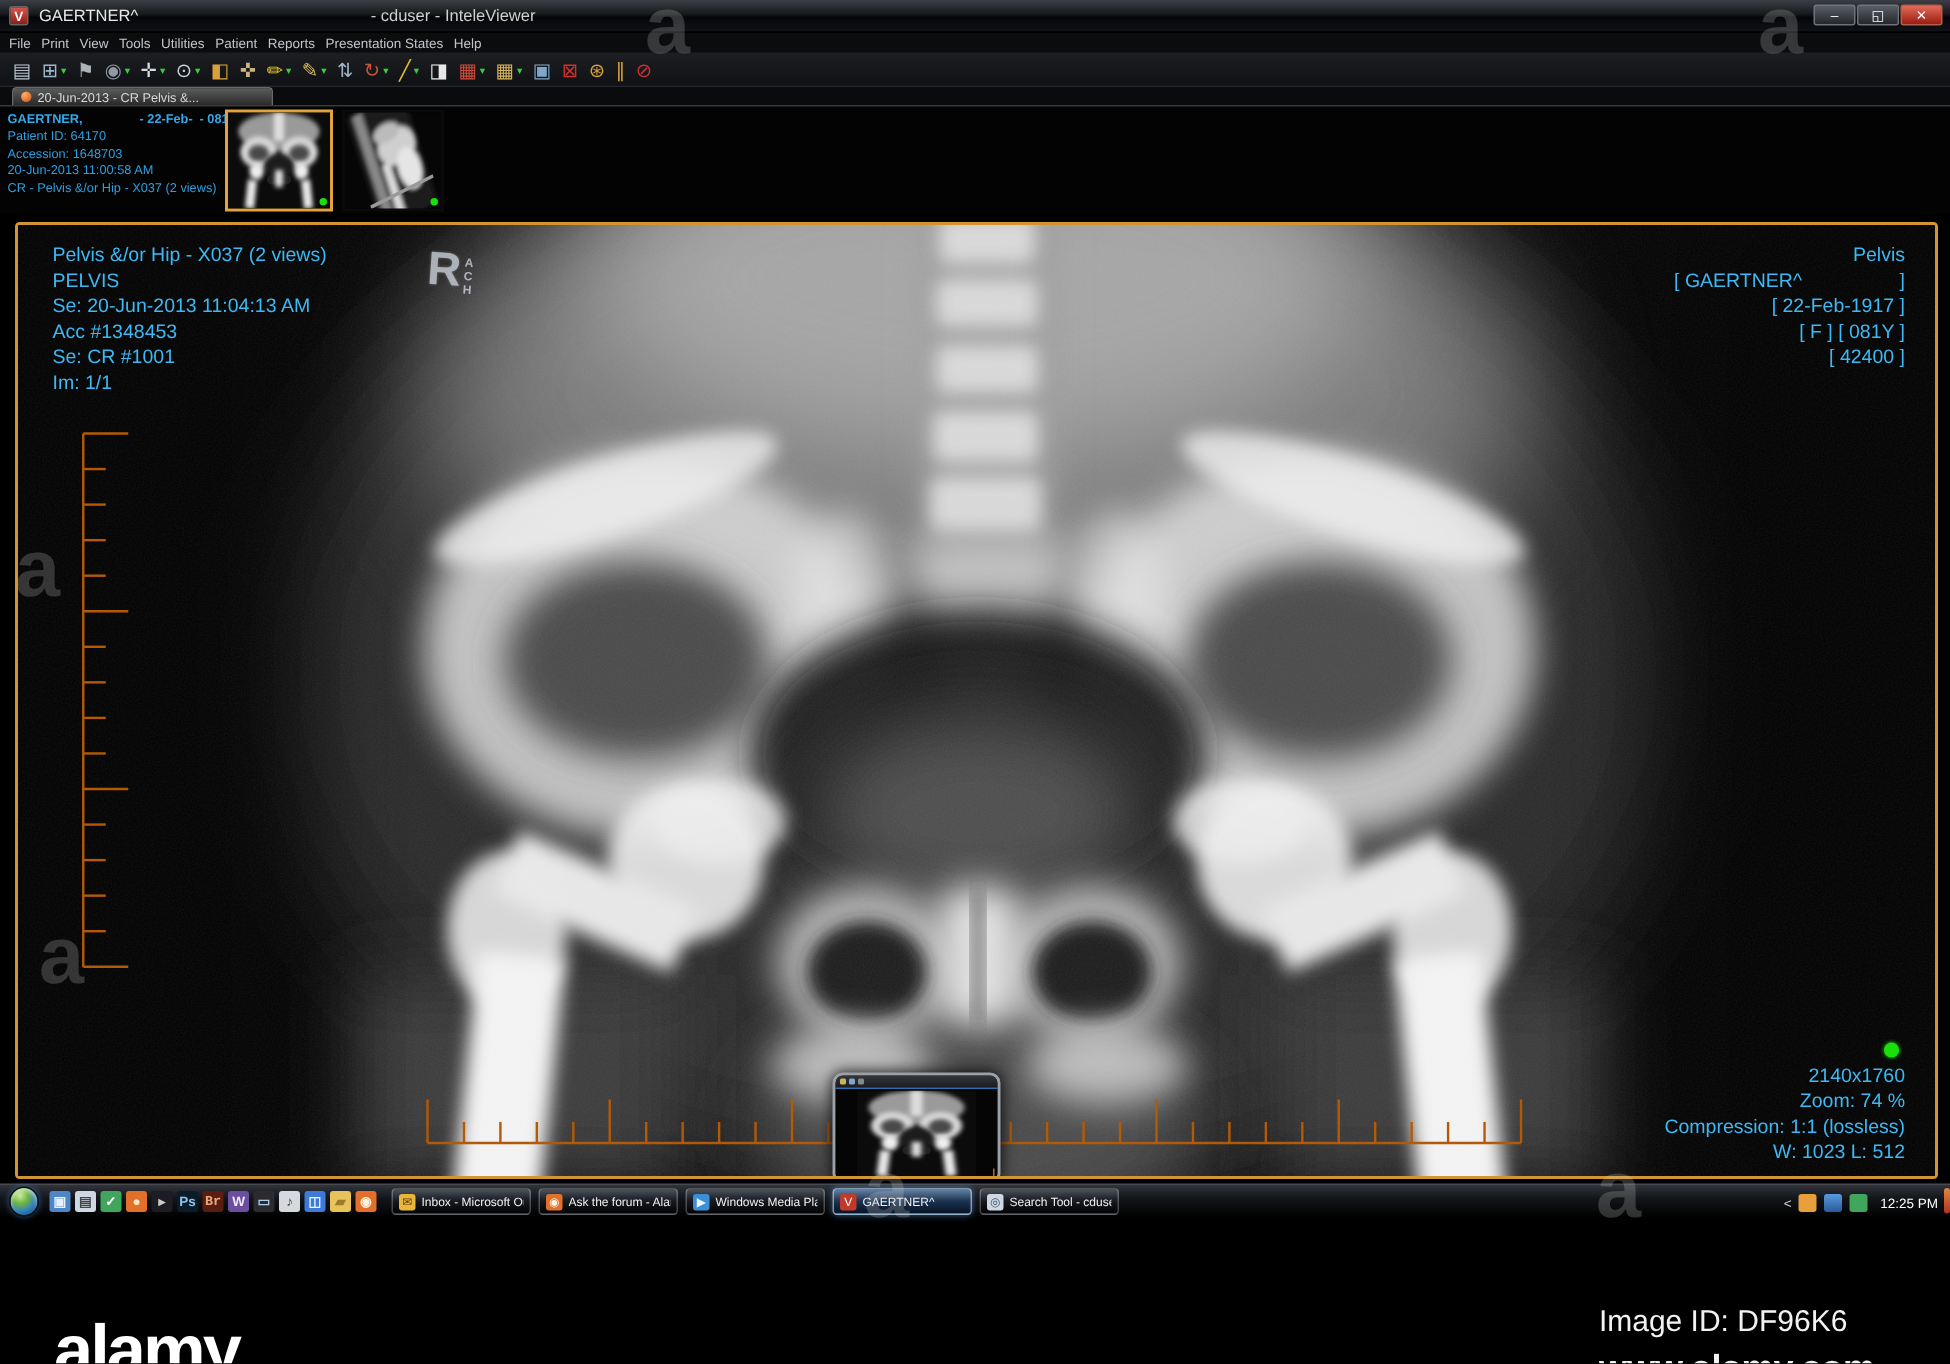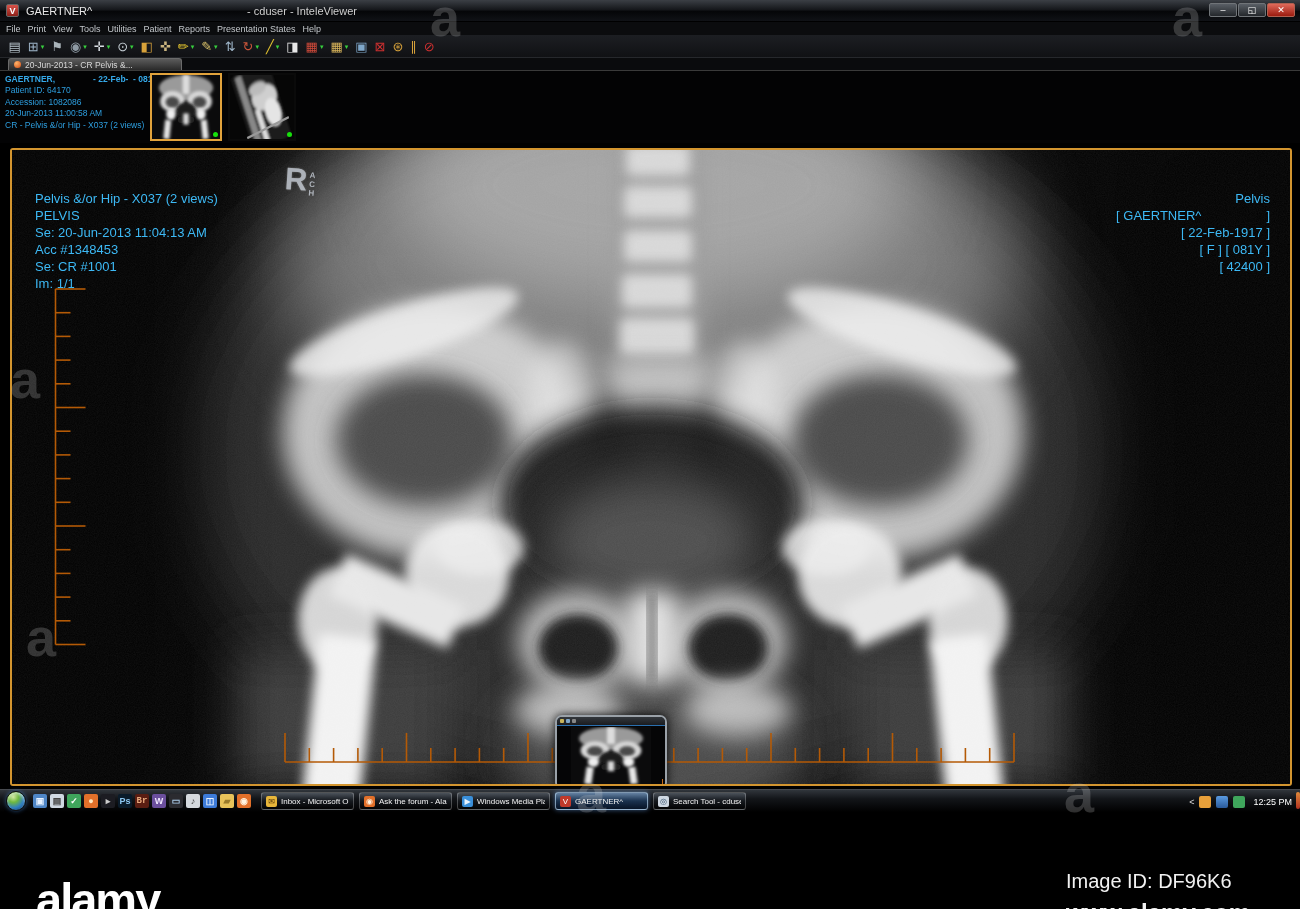--- a/index.html
+++ b/index.html
@@ -50,21 +50,21 @@
   .thumb { position:absolute; top:2px; background:#000; }
   .thumb-1 { left:150px; width:72px; height:68px; border:2px solid #e2a33c; }
   .thumb-2 { left:228px; width:68px; height:68px; border:2px solid #0a0a0a; }
   .thumb svg { width:100%; height:100%; display:block; }
   .thumb-dot { position:absolute; right:2px; bottom:2px; width:5px; height:5px; border-radius:50%; background:#17e00c; }
 
   
   .viewer { position:absolute; left:0; top:143px; width:1300px; height:646px; background:#000; }
   .vp { position:absolute; left:10px; top:5px; width:1282px; height:638px; border:2px solid #d3952f; border-radius:3px; overflow:hidden; background:#020202; }
   .vp svg.xray { position:absolute; left:0; top:0; }
-  .ov { position:absolute; color:#3db9f5; font-size:13px; line-height:17px;margin-top:29px; }
+  .ov { position:absolute; color:#3db9f5; font-size:13px; line-height:17px; }
   .ov-tl { left:23px; top:11px; }
   .ov-tr { right:20px; top:11px; text-align:right; }
   .ov-br { right:20px; bottom:8px; text-align:right; display:flex; flex-direction:column; align-items:flex-end; }
   .status-dot { width:10px; height:10px; border-radius:50%; background:#19e00a; box-shadow:0 0 3px #19e00a; margin:0 4px 3px 0; }
   .marker-r { position:absolute; left:273px; top:14px; color:#c3c9d2; opacity:.85; transform:rotate(4deg); display:flex; }
   .marker-r .big { font-size:31px; font-weight:bold; line-height:32px; text-shadow:0 0 2px #888; }
   .marker-sub { display:flex; flex-direction:column; margin:6px 0 0 2px; }
   .marker-sub span { font-size:8px; line-height:9px; font-weight:bold; }
   .rulers { position:absolute; left:0; top:0; pointer-events:none; }
   .mini-win { position:absolute; left:543px; top:565px; width:112px; height:74px; background:#101114;
@@ -227,21 +227,21 @@
 
   <div class="infostrip">
     <div class="patient-panel">
       <div class="pi-line1">
         <span class="pi-name">GAERTNER,</span>
         <span class="pi-dob">- 22-Feb-</span>
         <span class="pi-agesex">- 081Y F</span>
       </div>
       <div id="pi-lines">
           <div class="pi-line">Patient ID: 64170</div>
-          <div class="pi-line">Accession: 1082086</div>
+          <div class="pi-line">Accession: 1648703</div>
           <div class="pi-line">20-Jun-2013 11:00:58 AM</div>
           <div class="pi-line">CR - Pelvis &amp;/or Hip - X037 (2 views)</div>
         </div>
     </div>
 
     <div class="thumb thumb-1">
       <svg viewBox="0 0 100 80" preserveAspectRatio="none">
           <use href="#mini-pelvis"></use>
         </svg>
       <span class="thumb-dot"></span>
@@ -426,20 +426,27 @@
           <div>Se: CR #1001</div>
           <div>Im: 1/1</div>
         </div>
       <div class="ov ov-tr" id="ov-tr">
           <div>Pelvis</div>
           <div>[ GAERTNER^&nbsp;&nbsp;&nbsp;&nbsp;&nbsp;&nbsp;&nbsp;&nbsp;&nbsp;&nbsp;&nbsp;&nbsp;&nbsp;&nbsp;&nbsp;&nbsp;&nbsp;&nbsp;]</div>
           <div>[ 22-Feb-1917 ]</div>
           <div>[ F ] [ 081Y ]</div>
           <div>[ 42400 ]</div>
         </div>
+      <div class="ov ov-br" id="ov-br">
+        <span class="status-dot"></span>
+      <div>2140x1760</div>
+          <div>Zoom: 74 %</div>
+          <div>Compression: 1:1 (lossless)</div>
+          <div>W: 1023 L: 512</div>
+        </div>
 
       <div class="marker-r">
         <span class="big">R</span>
         <span class="marker-sub" id="marker-sub">
             <span>A</span>
             <span>C</span>
             <span>H</span>
           </span>
       </div>
 

